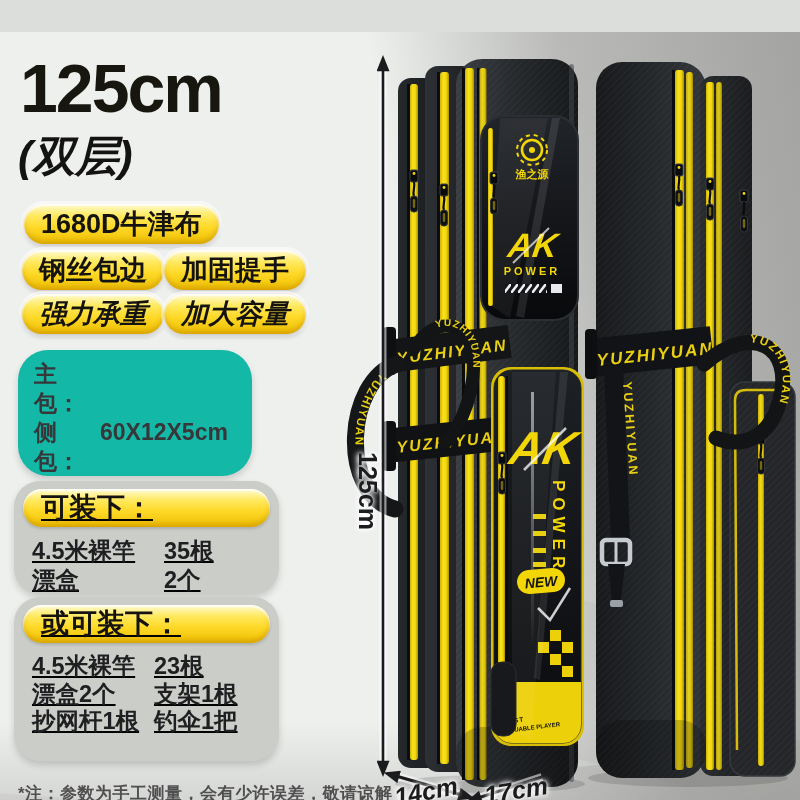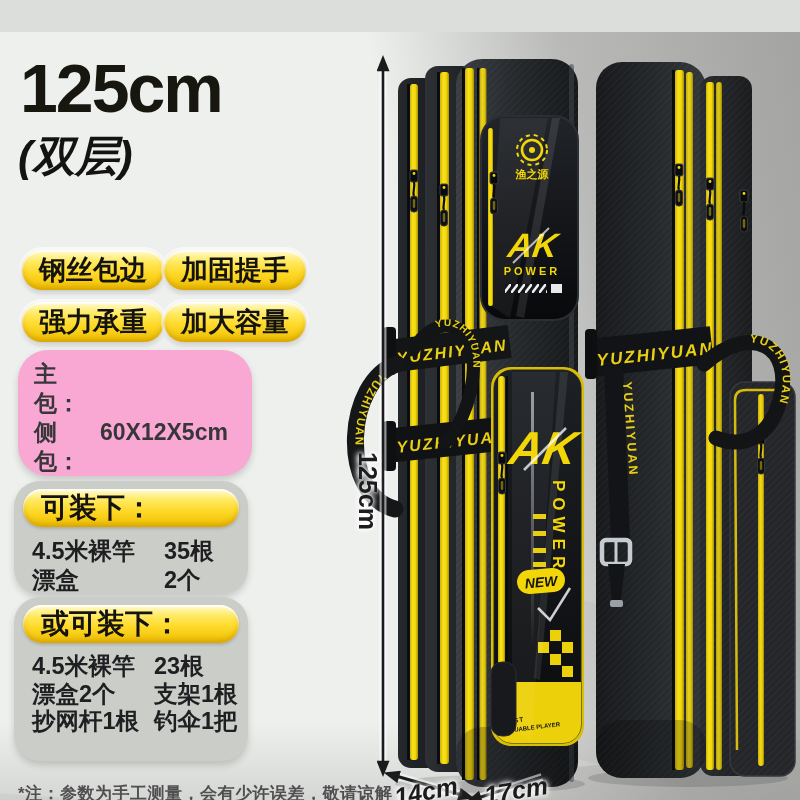--- a/index.html
+++ b/index.html
@@ -27,31 +27,31 @@
   .subtitle{position:absolute;left:18px;top:96px;font-size:43px;font-weight:900;color:#131311;font-style:italic;}
 
   .pill{display:inline-flex;align-items:center;justify-content:center;
     height:40px;padding:0 17px;border-radius:22px;
     background:linear-gradient(180deg,#fffbd2 0%,#ffe95e 30%,#fed928 58%,#eebe00 100%);
     box-shadow:0 3px 4px rgba(0,0,0,.18), 0 0 0 3px rgba(255,255,255,.55),
       inset 0 2px 2px rgba(255,255,255,.9), inset 0 -3px 5px rgba(171,116,0,.35);
     font-weight:800;color:#141310;font-size:27px;white-space:nowrap;}
   .badge-primary{position:absolute;left:24px;top:172px;}
   .badge-row{position:absolute;left:22px;display:flex;}
-  .badge-row.r2{top:218px;} .badge-row.r3{top:270px;}
+  .badge-row.r2{top:218px;} .badge-row.r3{top:262px;font-style:italic;}
 
   .specbox{position:absolute;left:18px;top:318px;width:234px;height:126px;
-    border-radius:30px;background:#f9a8d4;box-shadow:0 4px 7px rgba(0,0,0,.16);
+    border-radius:30px;background:#14b8a6;box-shadow:0 4px 7px rgba(0,0,0,.16);
     padding:10px 0 0 16px;box-sizing:border-box;}
   .spec-row{display:flex;font-size:23px;line-height:29px;color:#37373a;font-weight:600;}
   .spec-label{width:66px;flex:0 0 66px;}
   .spec-value{letter-spacing:0;}
 
-  .panel{position:absolute;left:14px;width:234px;border-radius:26px;background:#cbcdc8;
-    box-shadow:0 4px 7px rgba(0,0,0,.16);box-sizing:border-box;}
+  .panel{position:absolute;left:14px;width:265px;border-radius:26px;background:#cbcdc8;
+    box-shadow:0 4px 7px rgba(0,0,0,.16);box-sizing:border-box;text-decoration:underline;}
   .panel.p1{top:449px;height:113px;}
   .panel.p2{top:565px;height:164px;}
   .panel-pill{margin:8px 9px 0 9px;height:38px;border-radius:20px;
     display:flex;align-items:center;padding-left:18px;
     background:linear-gradient(180deg,#fffbd2 0%,#ffe95e 30%,#fed928 58%,#eebe00 100%);
     box-shadow:inset 0 2px 2px rgba(255,255,255,.9), inset 0 -3px 5px rgba(171,116,0,.35),
       0 2px 3px rgba(0,0,0,.15);
     font-size:28px;font-weight:900;color:#141310;}
   .cap-rows{padding:10px 8px 0 18px;}
   .cap-row{display:flex;font-size:23.5px;line-height:29px;color:#1f1f22;font-weight:600;}
@@ -79,20 +79,21 @@
 
   <div class="shade-right"></div>
   <div class="facet-c"></div>
   <div class="shade-bottom"></div>
   <div class="facet-a"></div>
   <div class="facet-b"></div>
 
   <div class="title">125cm</div>
   <div class="subtitle">(双层)</div>
 
+  <div class="pill badge-primary">1680D牛津布</div>
   <div class="badge-row r2">
     <div class="pill">钢丝包边</div>
     <div class="pill">加固提手</div>
   </div>
   <div class="badge-row r3">
     <div class="pill">强力承重</div>
     <div class="pill">加大容量</div>
   </div>
 
   <div class="specbox">

